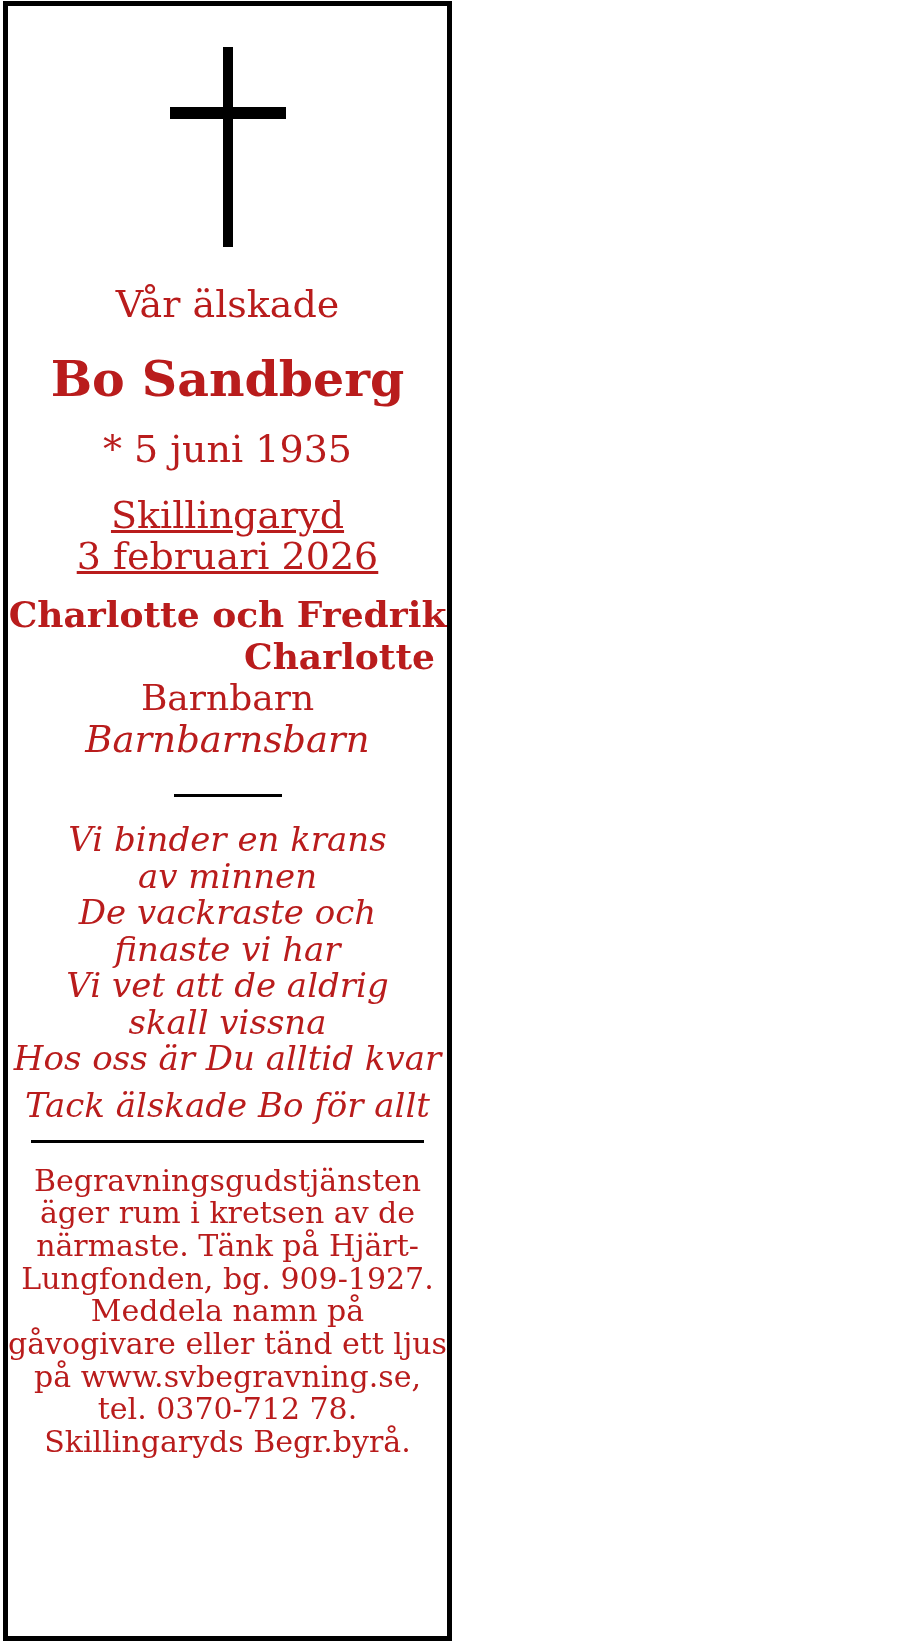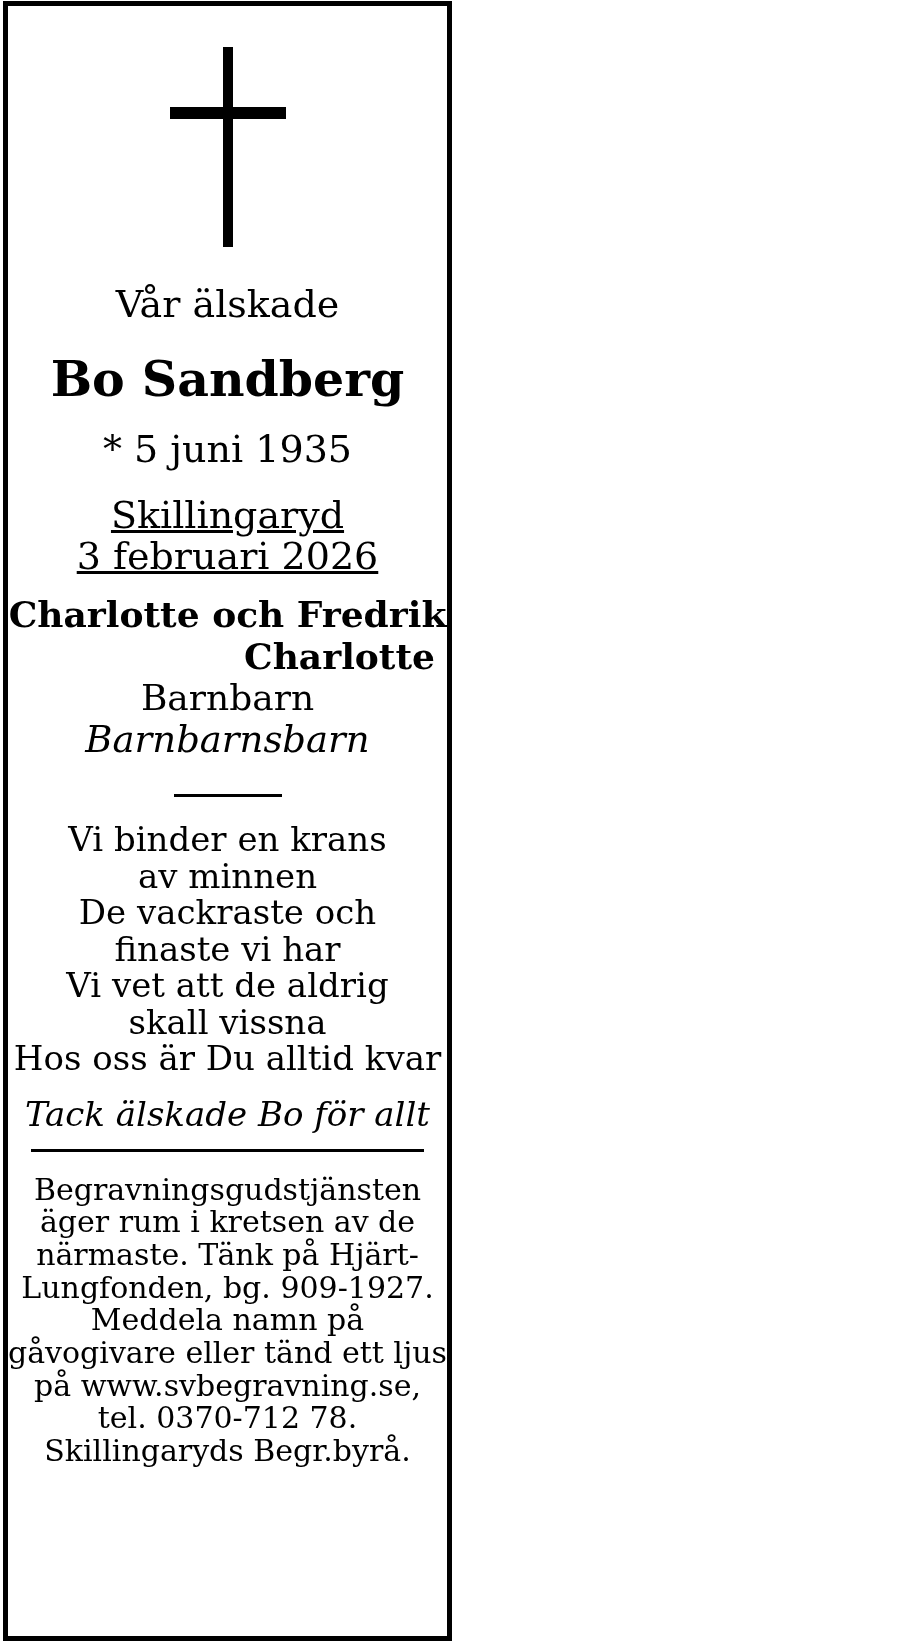--- a/index.html
+++ b/index.html
@@ -2,21 +2,21 @@
 <html><head>
 <meta charset="utf-8">
 <style>
   html, body { margin: 0; padding: 0; background: #ffffff; }
   .canvas {
     position: relative;
     width: 898px;
     height: 1642px;
     background: #ffffff;
     font-family: "DejaVu Serif", "Liberation Serif", serif;
-    color: #000000;
+    color: #b91c1c;
     overflow: hidden;
   }
   .notice {
     position: absolute;
     left: 3px;
     top: 1px;
     width: 449px;
     height: 1640px;
     box-sizing: border-box;
     border: 5px solid #000000;
@@ -38,22 +38,22 @@
   .mourners { margin-top: 16px; font-size: 36px; line-height: 42px; }
   .mourners .bold { font-weight: bold; }
   .mourners .right { text-align: right; padding-right: 12px; }
   .mourners .italic { font-style: italic; font-size: 37px; }
   .divider-short {
     margin: 33px auto 0;
     width: 108px;
     height: 3px;
     background: #000000;
   }
-  .poem { margin-top: 24px; font-size: 34px; line-height: 36.5px; }
-  .closing { margin-top: 19px; font-style: italic; font-size: 34px; line-height: 37px; }
+  .poem { margin-top: 24px; font-style: italic; font-size: 34px; line-height: 36.5px; }
+  .closing { margin-top: 10px; font-style: italic; font-size: 34px; line-height: 37px; }
   .divider-full {
     margin: 16px auto 0;
     width: 393px;
     height: 3px;
     background: #000000;
   }
   .info { margin-top: 22px; font-size: 30px; line-height: 32.7px; }
 </style>
 </head>
 <body>

